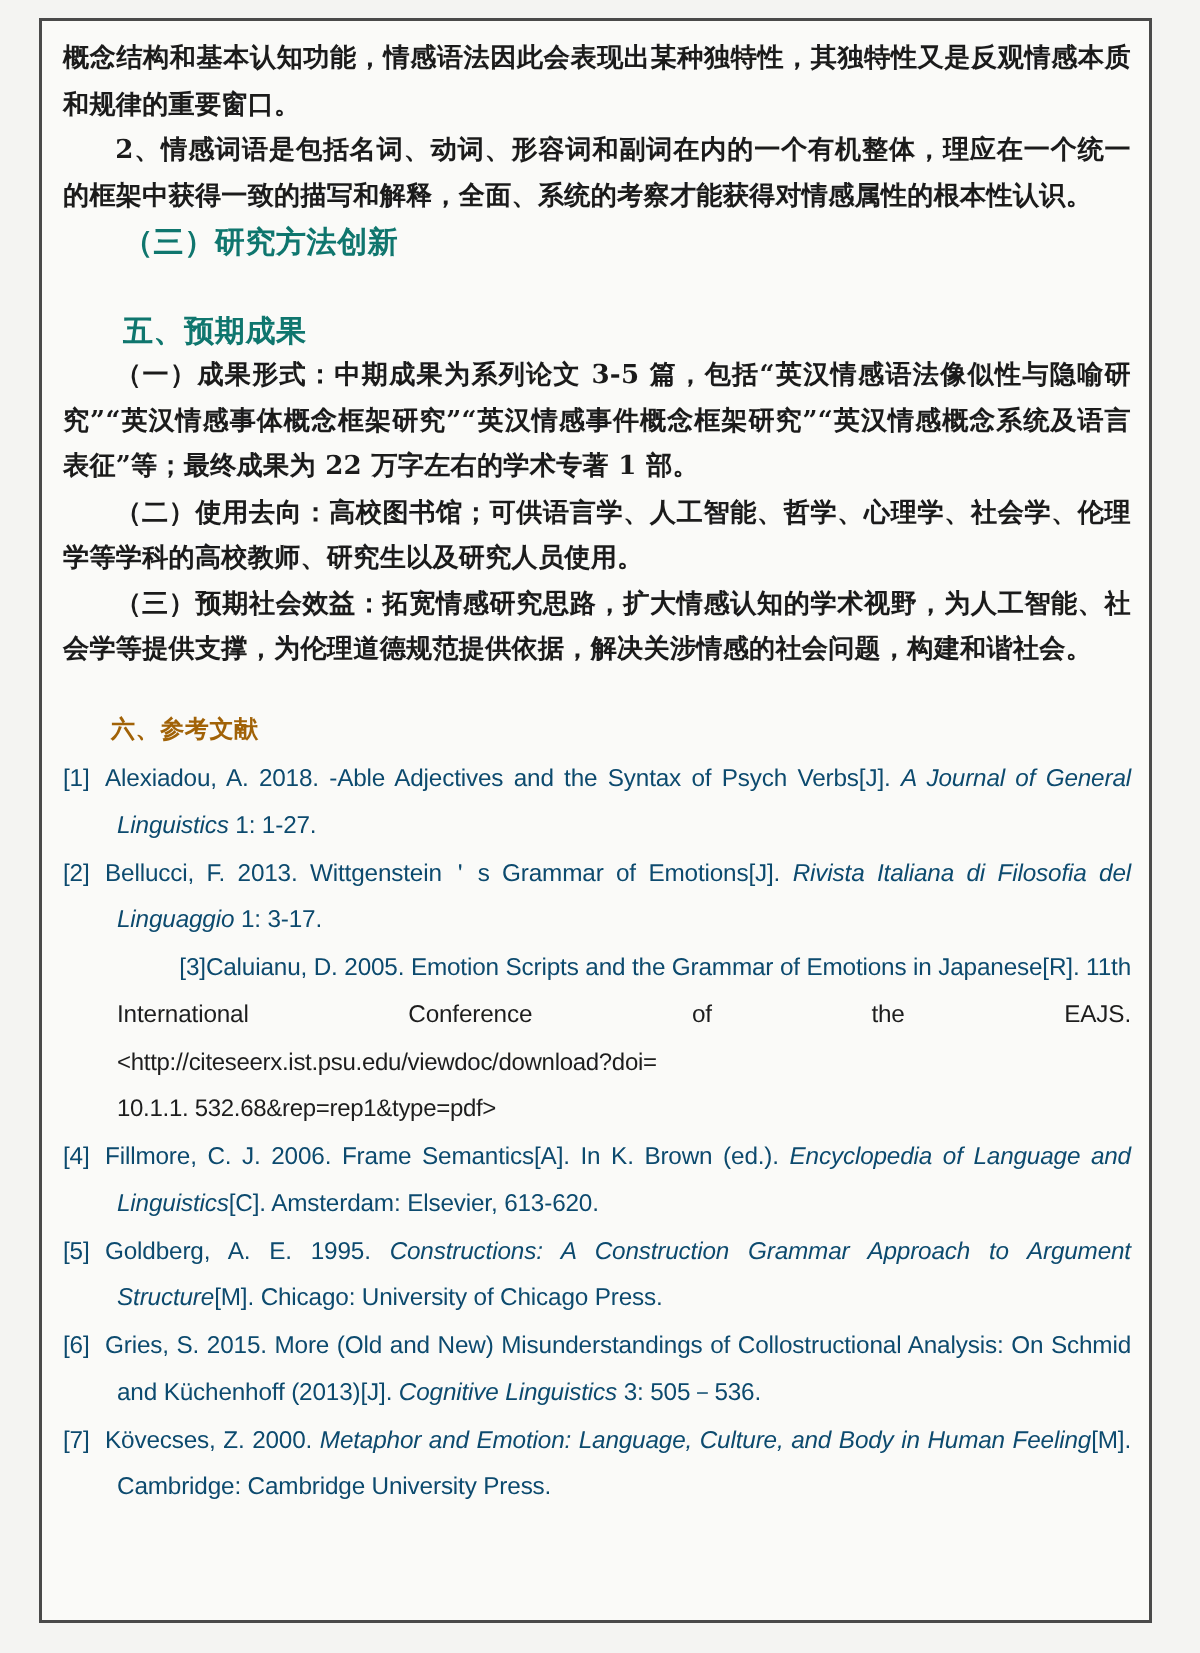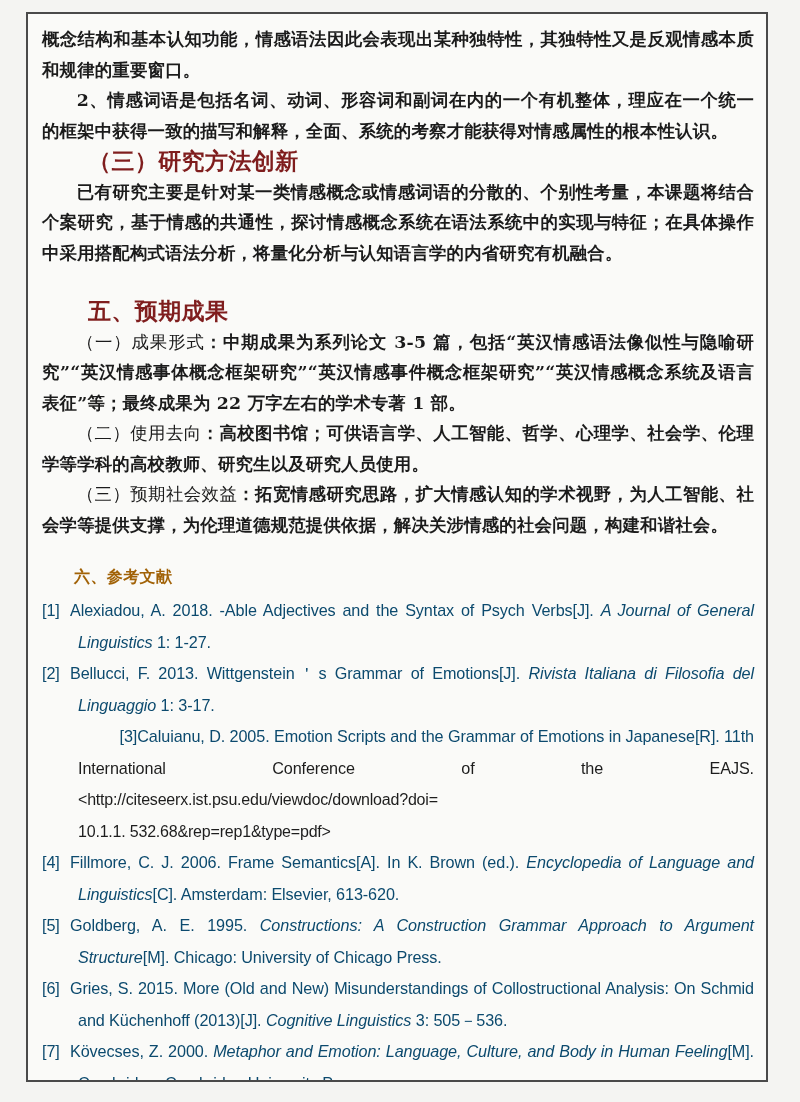--- a/index.html
+++ b/index.html
@@ -44,33 +44,33 @@
     color: #1b1b1b;
     text-align: justify;
     text-justify: inter-ideograph;
     letter-spacing: 0.2px;
     margin: 0;
     font-weight: 600;
   }
   .cn.indent { text-indent: 2em; }
   .cn-heading {
     font-family: "DejaVu Serif", "Liberation Serif", serif;
-    font-size: 23px;
+    font-size: 20px;
     line-height: 30.5px;
     font-weight: 700;
-    color: #7f1d1d;
+    color: #0f766e;
     margin: 0;
     text-indent: 2em;
     letter-spacing: 0.4px;
   }
   .cn-heading.sec {
     text-indent: 2em;
   }
   .lead {
-    font-weight: 400;
+    font-weight: 700;
   }
   .gap-md { height: 22px; }
   .gap-lg { height: 28px; }
 
   
   .ref-head {
     font-family: "DejaVu Serif", "Liberation Serif", serif;
     font-size: 16px;
     font-weight: 700;
     color: #a16207;
@@ -128,21 +128,20 @@
 <div class="page">
   <div class="doc-box">
     <div class="inner">
 
       <p class="cn">概念结构和基本认知功能，情感语法因此会表现出某种独特性，其独特性又是反观情感本质和规律的重要窗口。</p>
 
       <p class="cn indent">2、情感词语是包括名词、动词、形容词和副词在内的一个有机整体，理应在一个统一的框架中获得一致的描写和解释，全面、系统的考察才能获得对情感属性的根本性认识。</p>
 
       <p class="cn-heading">（三）研究方法创新</p>
 
-      <p class="cn indent">已有研究主要是针对某一类情感概念或情感词语的分散的、个别性考量，本课题将结合个案研究，基于情感的共通性，探讨情感概念系统在语法系统中的实现与特征；在具体操作中采用搭配构式语法分析，将量化分析与认知语言学的内省研究有机融合。</p>
 
       <div class="gap-lg"></div>
 
       <p class="cn-heading sec">五、预期成果</p>
 
       <p class="cn indent"><span class="lead">（一）成果形式</span><span>：中期成果为系列论文 3-5 篇，包括“英汉情感语法像似性与隐喻研究”“英汉情感事体概念框架研究”“英汉情感事件概念框架研究”“英汉情感概念系统及语言表征”等；最终成果为 22 万字左右的学术专著 1 部。</span></p>
 
       <p class="cn indent"><span class="lead">（二）使用去向</span><span>：高校图书馆；可供语言学、人工智能、哲学、心理学、社会学、伦理学等学科的高校教师、研究生以及研究人员使用。</span></p>
 
       <p class="cn indent"><span class="lead">（三）预期社会效益</span><span>：拓宽情感研究思路，扩大情感认知的学术视野，为人工智能、社会学等提供支撑，为伦理道德规范提供依据，解决关涉情感的社会问题，构建和谐社会。</span></p>

